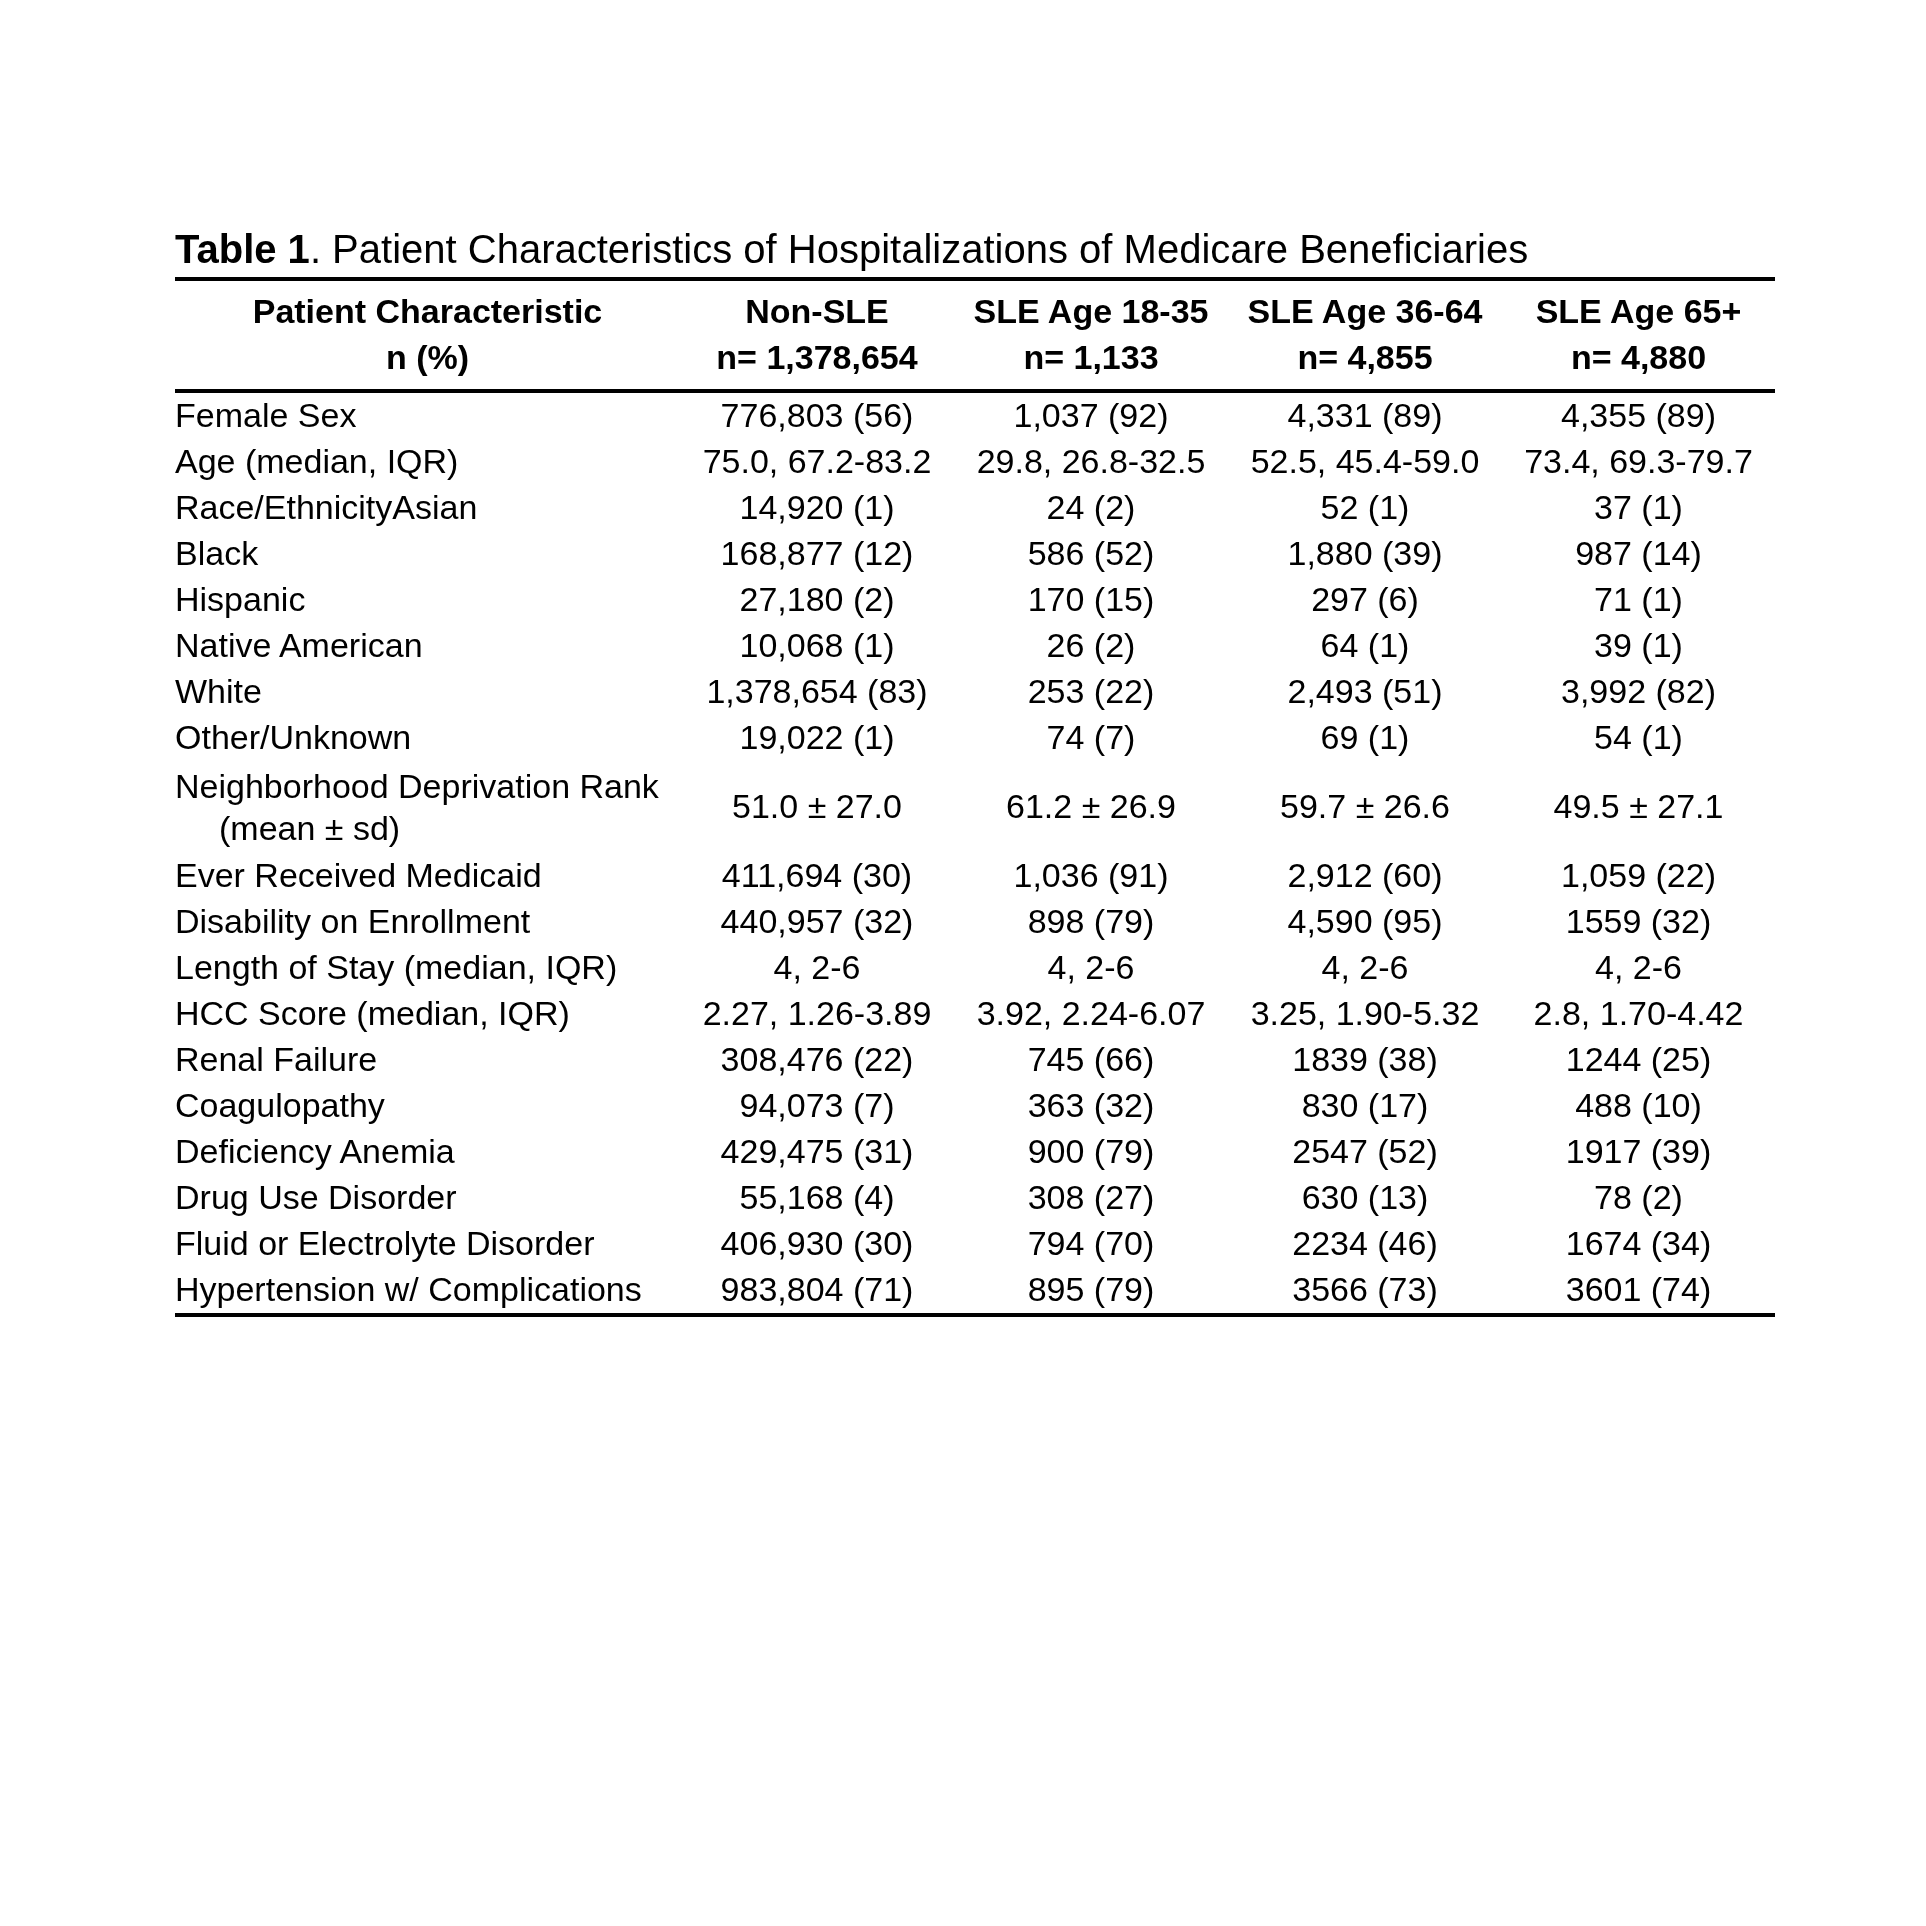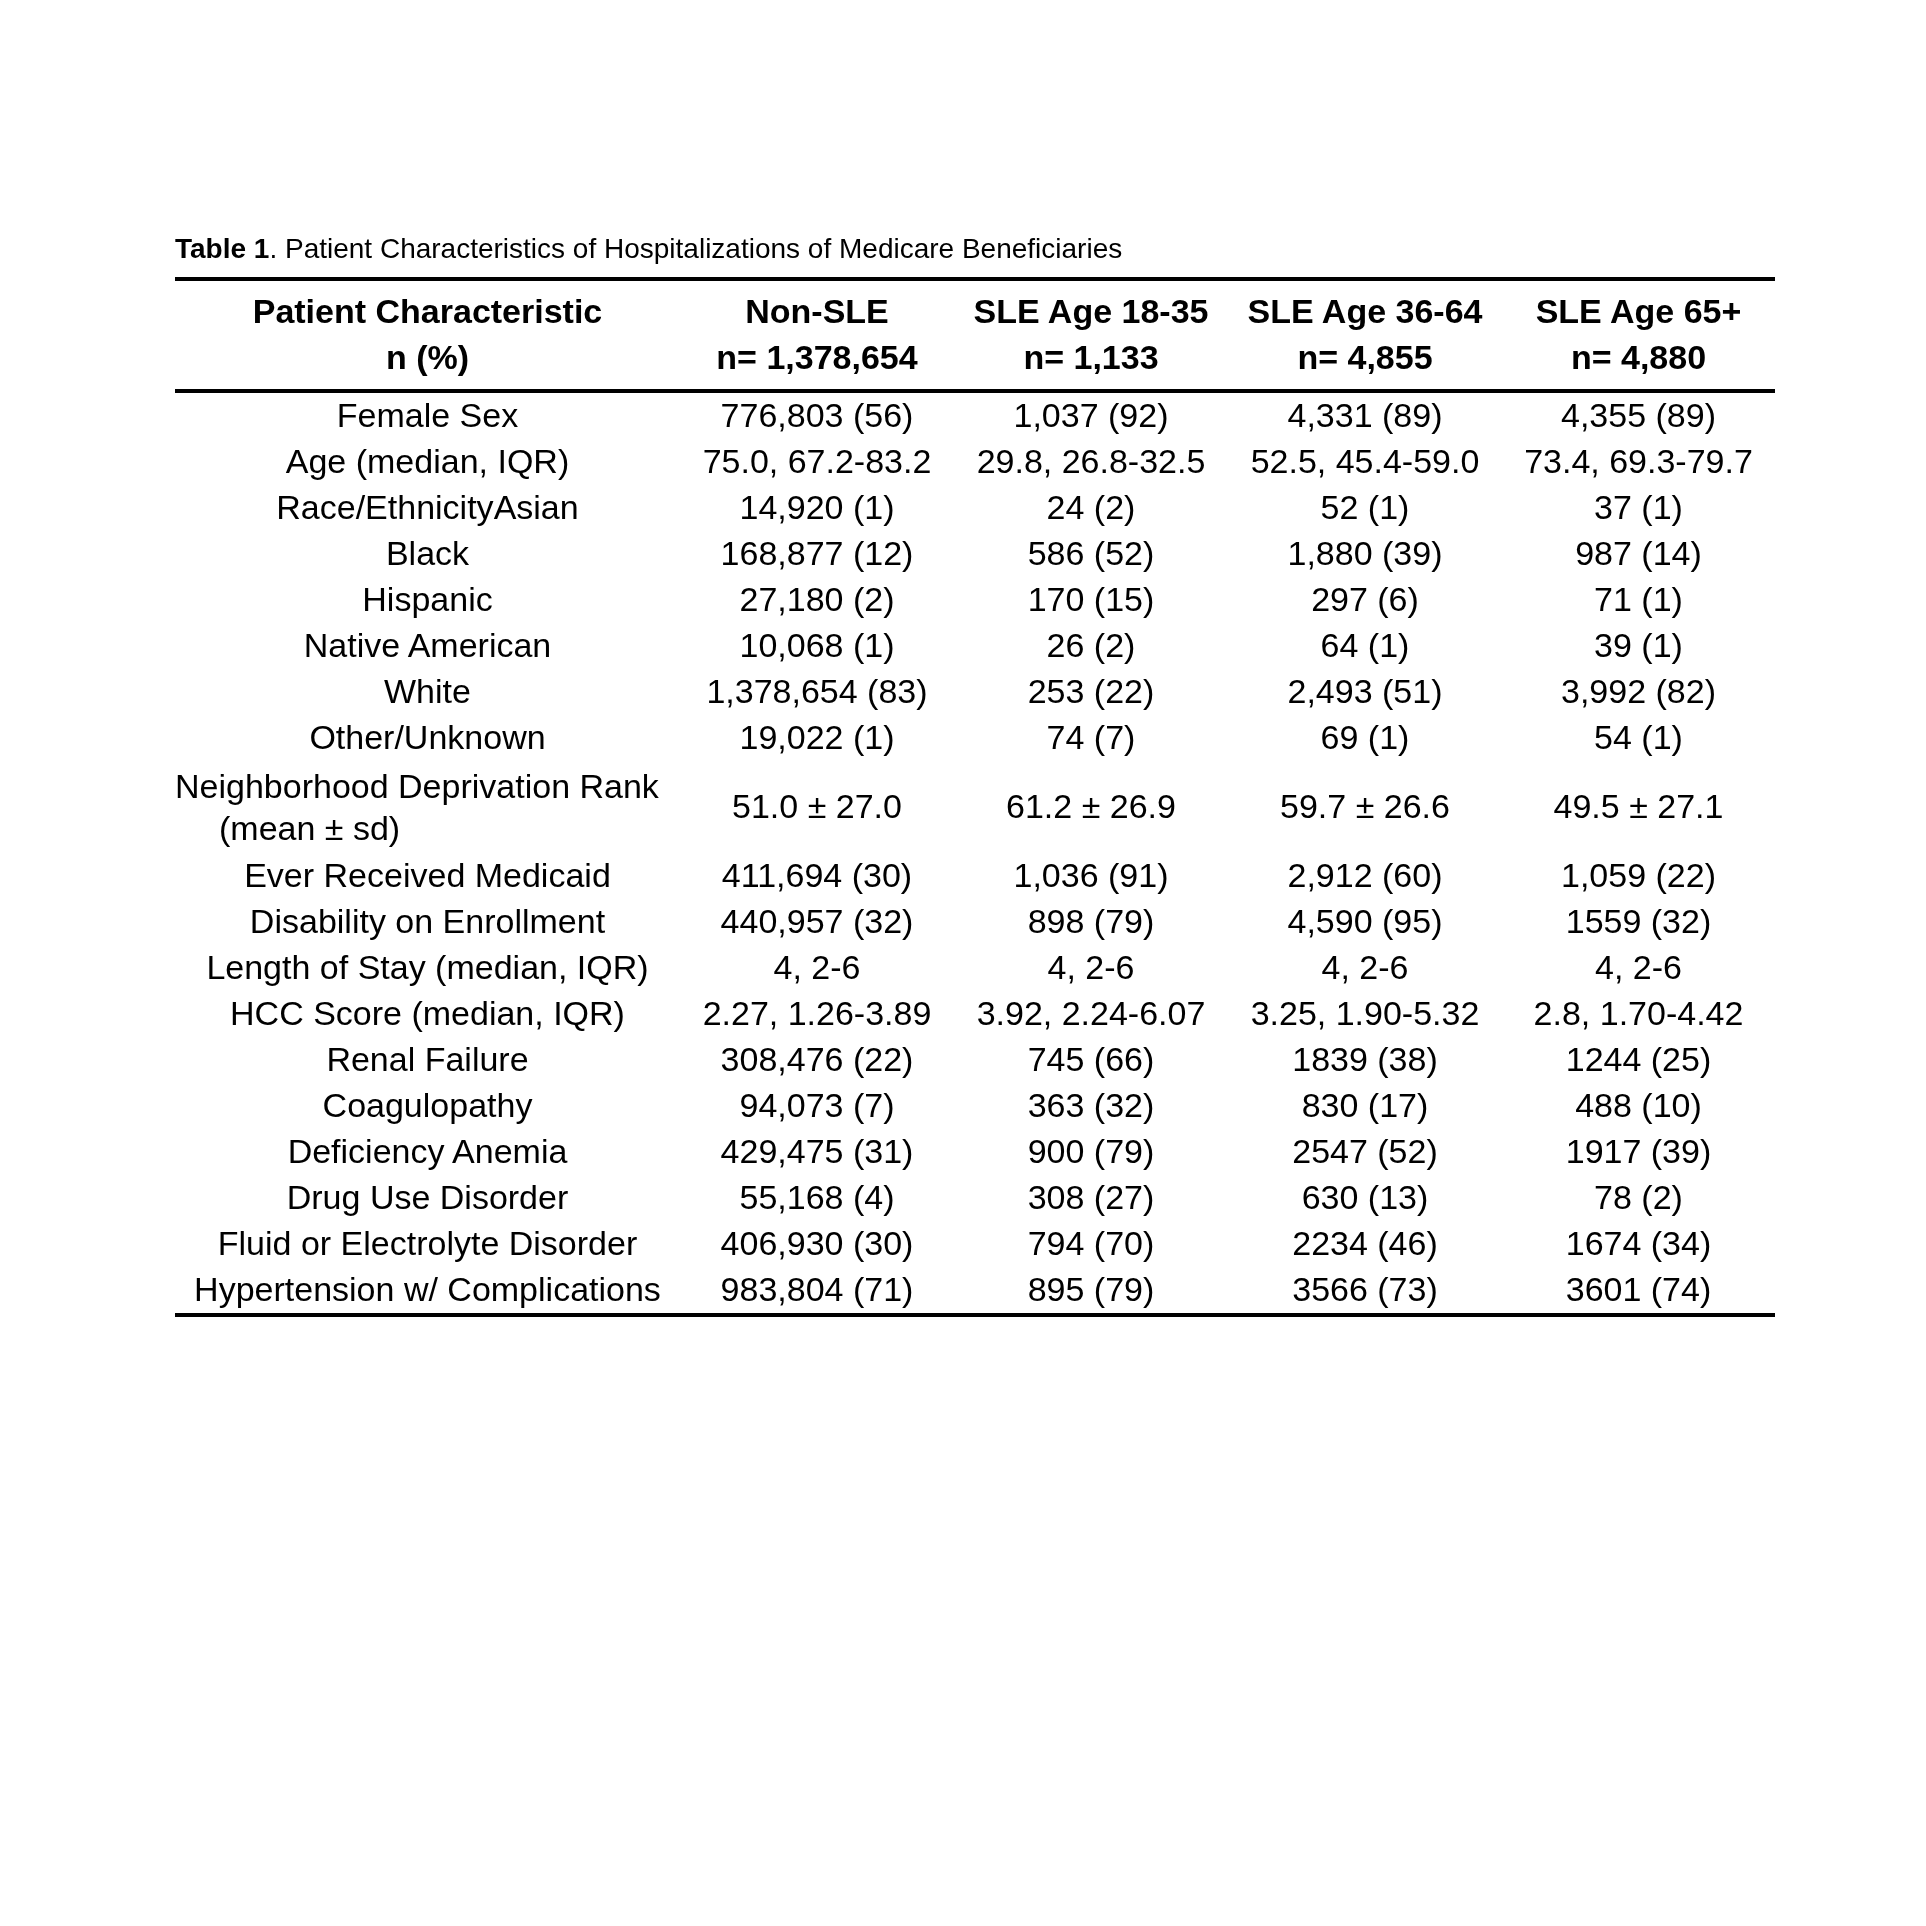--- a/index.html
+++ b/index.html
@@ -14,21 +14,21 @@
     font-family: "Liberation Sans", sans-serif;
     color: #000000;
   }
   .sheet {
     position: absolute;
     left: 175px;
     top: 229px;
     width: 1599px;
   }
   .doc-title {
-    font-size: 28px;
+    font-size: 40px;
     line-height: 40px;
     margin: 0 0 7.7px 0;
     white-space: nowrap;
   }
   .doc-title .bold { font-weight: bold; }
 
   table.char-table {
     border-collapse: collapse;
     table-layout: fixed;
     width: 1599px;
@@ -50,21 +50,21 @@
   .hl { line-height: 46px; }
   .hl.left { text-align: center; }
   .hl.center { text-align: center; }
 
   .char-table tbody td { height: 46px; }
   .char-table tbody tr.tall td { height: 92px; }
 
   td.c1 { }
   .c1-flex {
     display: flex;
-    justify-content: center;
+    justify-content: flex-start;
     align-items: center;
     width: 100%;
   }
   .c1-flex .sub { text-align: right; }
   td.val { text-align: center; }
 
   .l1x { line-height: 42px; text-align: left; }
   .l2x { line-height: 42px; text-align: left; padding-left: 44px; }
 </style>
 </head>

